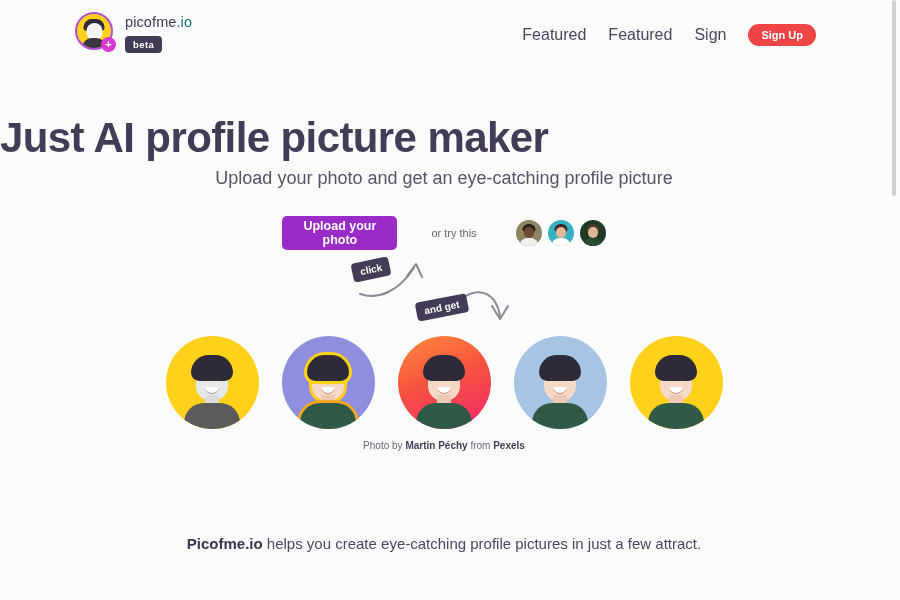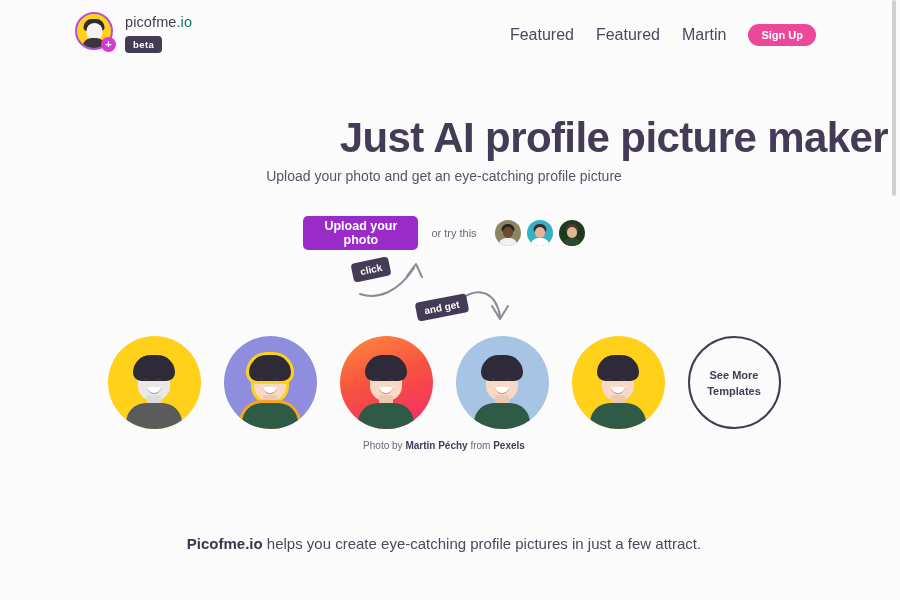--- a/index.html
+++ b/index.html
@@ -123,65 +123,66 @@
     gap: 22px;
   }
   .nav-link {
     font-size: 16px;
     color: #4e4660;
     text-decoration: none;
     white-space: nowrap;
     cursor: pointer;
   }
   .signup-btn {
-    background: #ec4899;
+    background: #ef4444;
     color: #fff;
     font-size: 11px;
     font-weight: bold;
     border: none;
     border-radius: 11px;
     padding: 5px 13px;
     cursor: pointer;
     font-family: "Liberation Sans", sans-serif;
     white-space: nowrap;
     text-align: right;
   }
 
   
   .hero-title {
     position: absolute;
     top: 114px;
     left: 0;
     width: 888px;
-    text-align: right;
+    text-align: left;
     font-size: 42px;
     font-weight: bold;
     color: #443c56;
     letter-spacing: -0.6px;
     white-space: nowrap;
   }
   .hero-sub {
     position: absolute;
     top: 168px;
     left: 0;
     width: 888px;
     text-align: center;
-    font-size: 14px;
+    font-size: 18px;
     color: #5a5268;
   }
 
   
   .cta-row {
     position: absolute;
     top: 216px;
     left: 0;
     width: 888px;
     display: flex;
     align-items: center;
     justify-content: center;
+    gap: 21px;
   }
   .upload-btn {
     background: #9b2bc8;
     color: #ffffff;
     font-size: 12.5px;
     font-weight: bold;
     border: none;
     border-radius: 5px;
     width: 115px;
     height: 34px;
@@ -445,21 +446,21 @@
     </div>
     <div class="brand-text">
       <div class="brand-name"><span>picofme</span><span class="tld">.io</span></div>
       <div class="beta-badge">beta</div>
     </div>
   </div>
 
   <div class="nav">
     <a class="nav-link" href="#">Featured</a>
     <a class="nav-link" href="#">Featured</a>
-    <a class="nav-link" href="#">Martin</a>
+    <a class="nav-link" href="#">Sign</a>
     <button class="signup-btn">Sign Up</button>
   </div>
 
 </div>
 
 <div class="hero-title">Just AI profile picture maker</div>
 <div class="hero-sub">Upload your photo and get an eye-catching profile picture</div>
 
 <div class="cta-row">
   <button class="upload-btn">Upload your photo</button>
@@ -543,23 +544,20 @@
     <div class="portrait">
       <div class="p-head"></div>
         <div class="p-neck"></div>
         <div class="p-hair"></div>
       <div class="p-eye-l"></div>
         <div class="p-eye-r"></div>
         <div class="p-smile"></div>
       <div class="p-shirt"></div>
     </div>
   </div>
-  <div class="tpl-more">
-    <span id="see-more-text">See More<br>Templates</span>
-  </div>
 </div>
 
 <div class="credit"><span>Photo by </span><b>Martin Péchy</b><span> from </span><b>Pexels</b></div>
 
 <div class="blurb">
   <b>Picofme.io</b><span> helps you create eye-catching profile pictures in just a few attract.</span><br>
   <br>
 </div>
 
 <div class="scrollbar-track">

